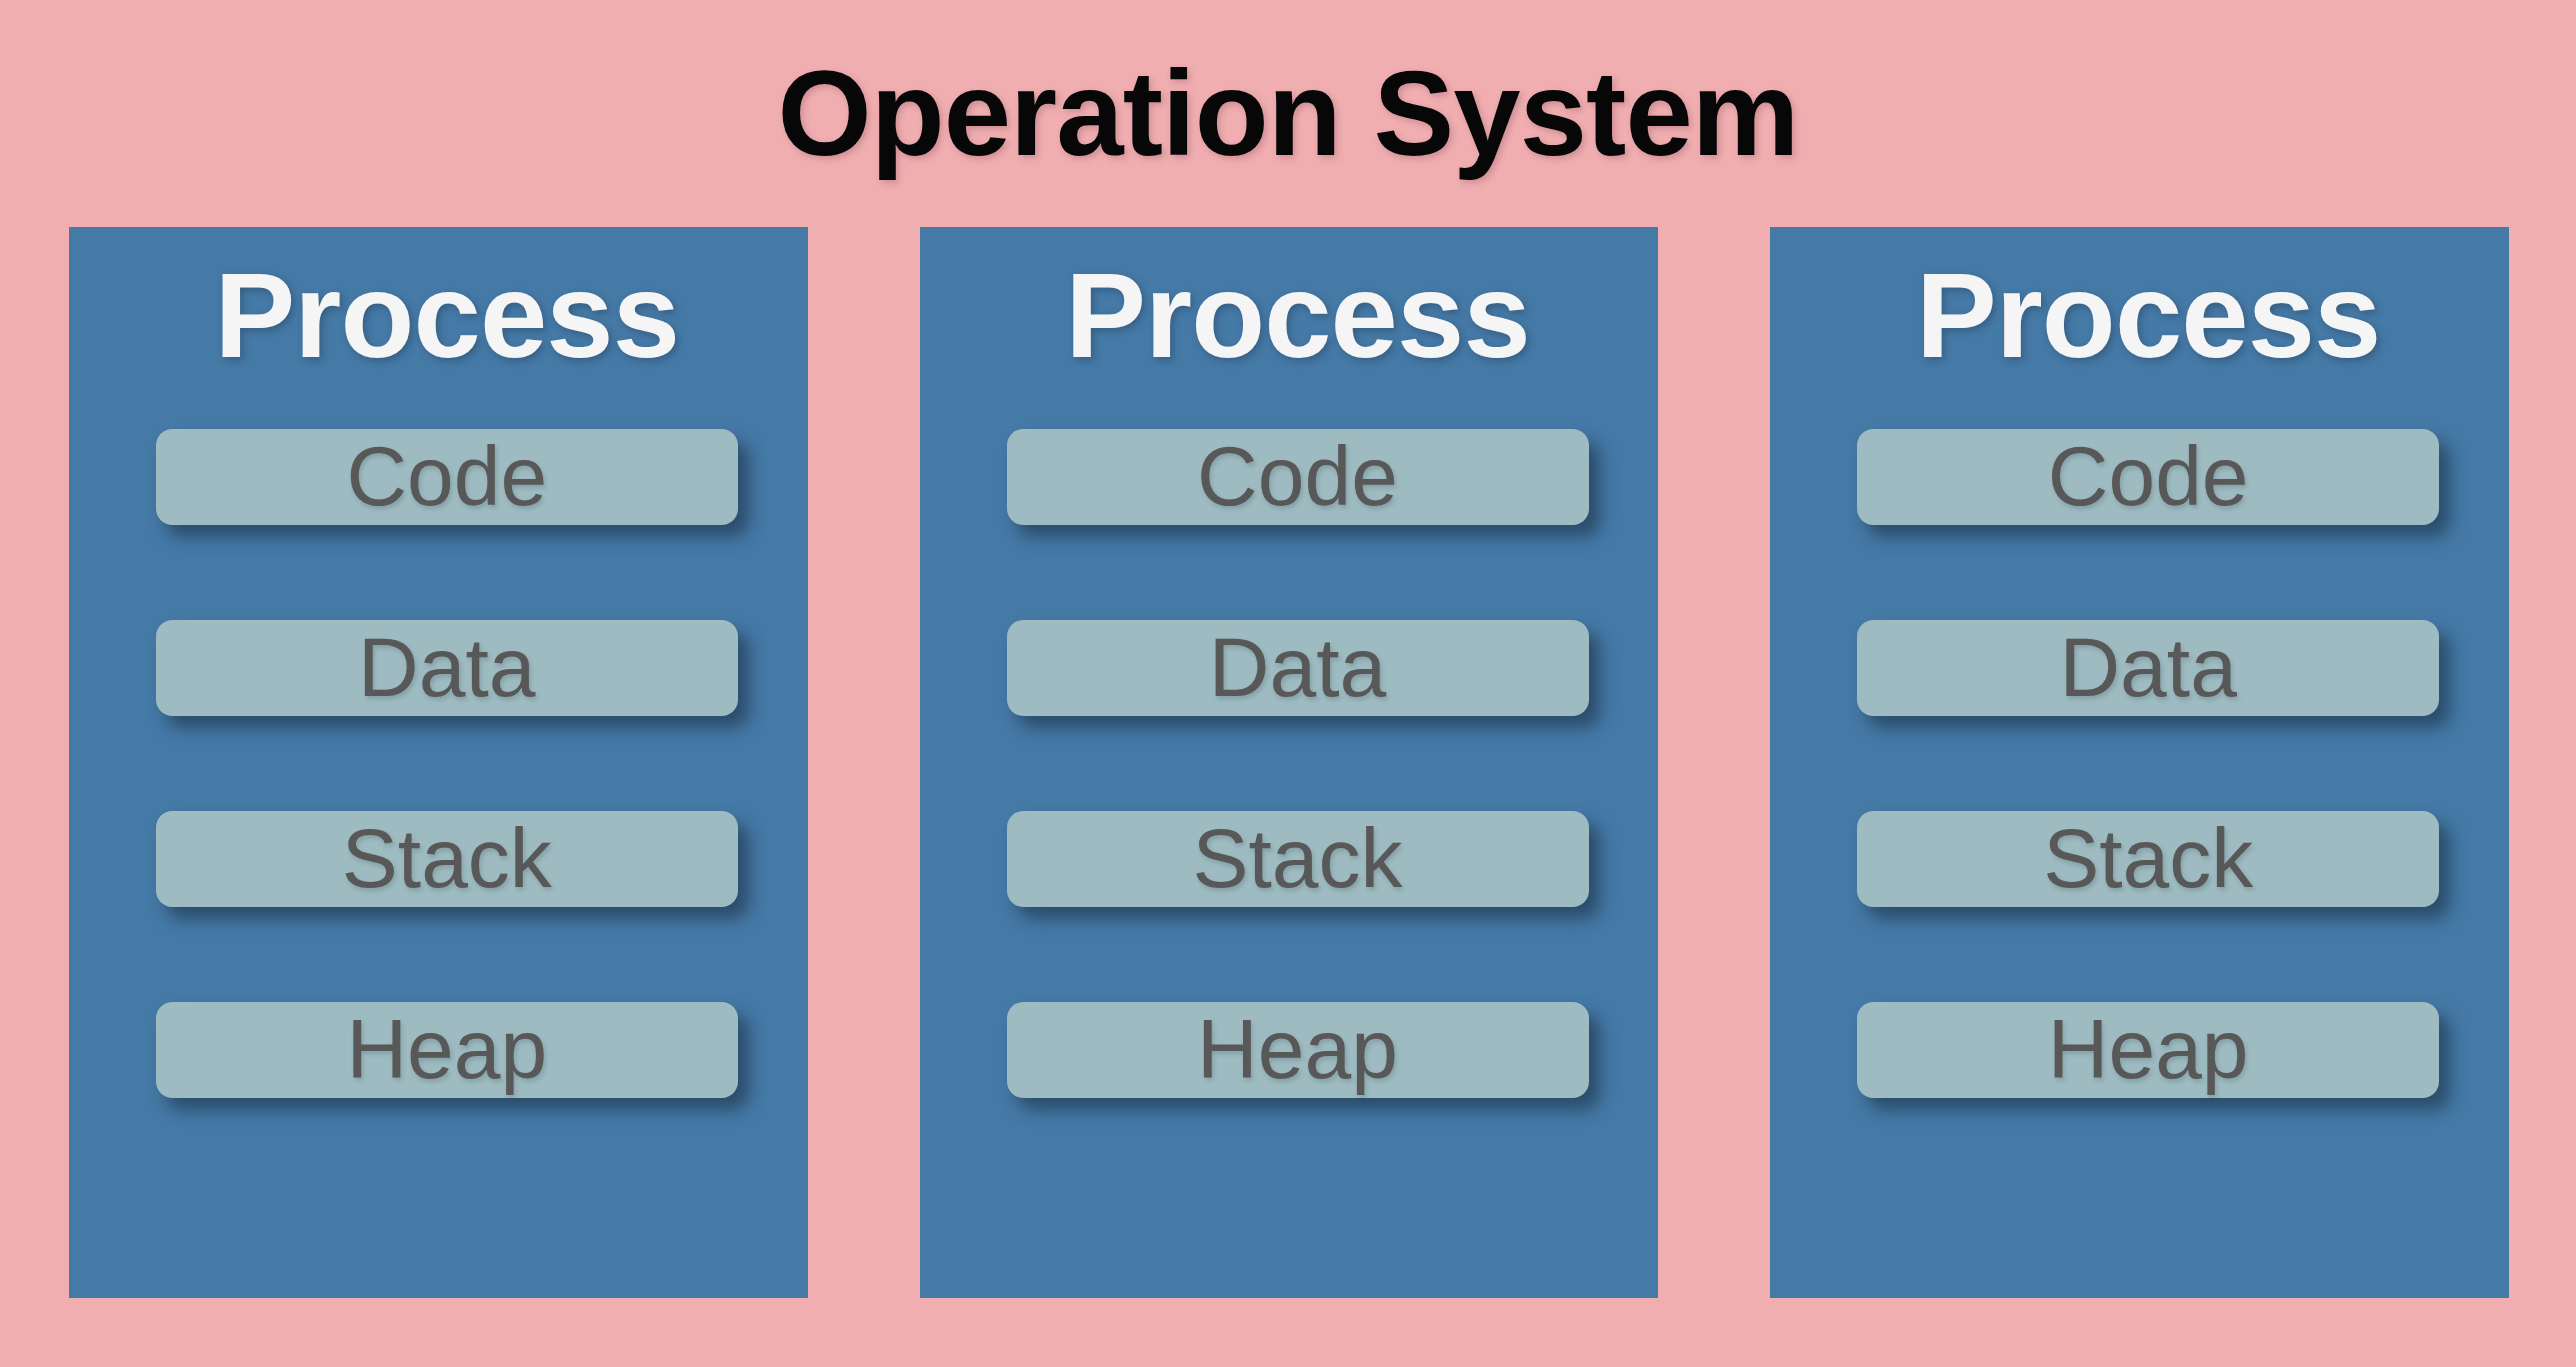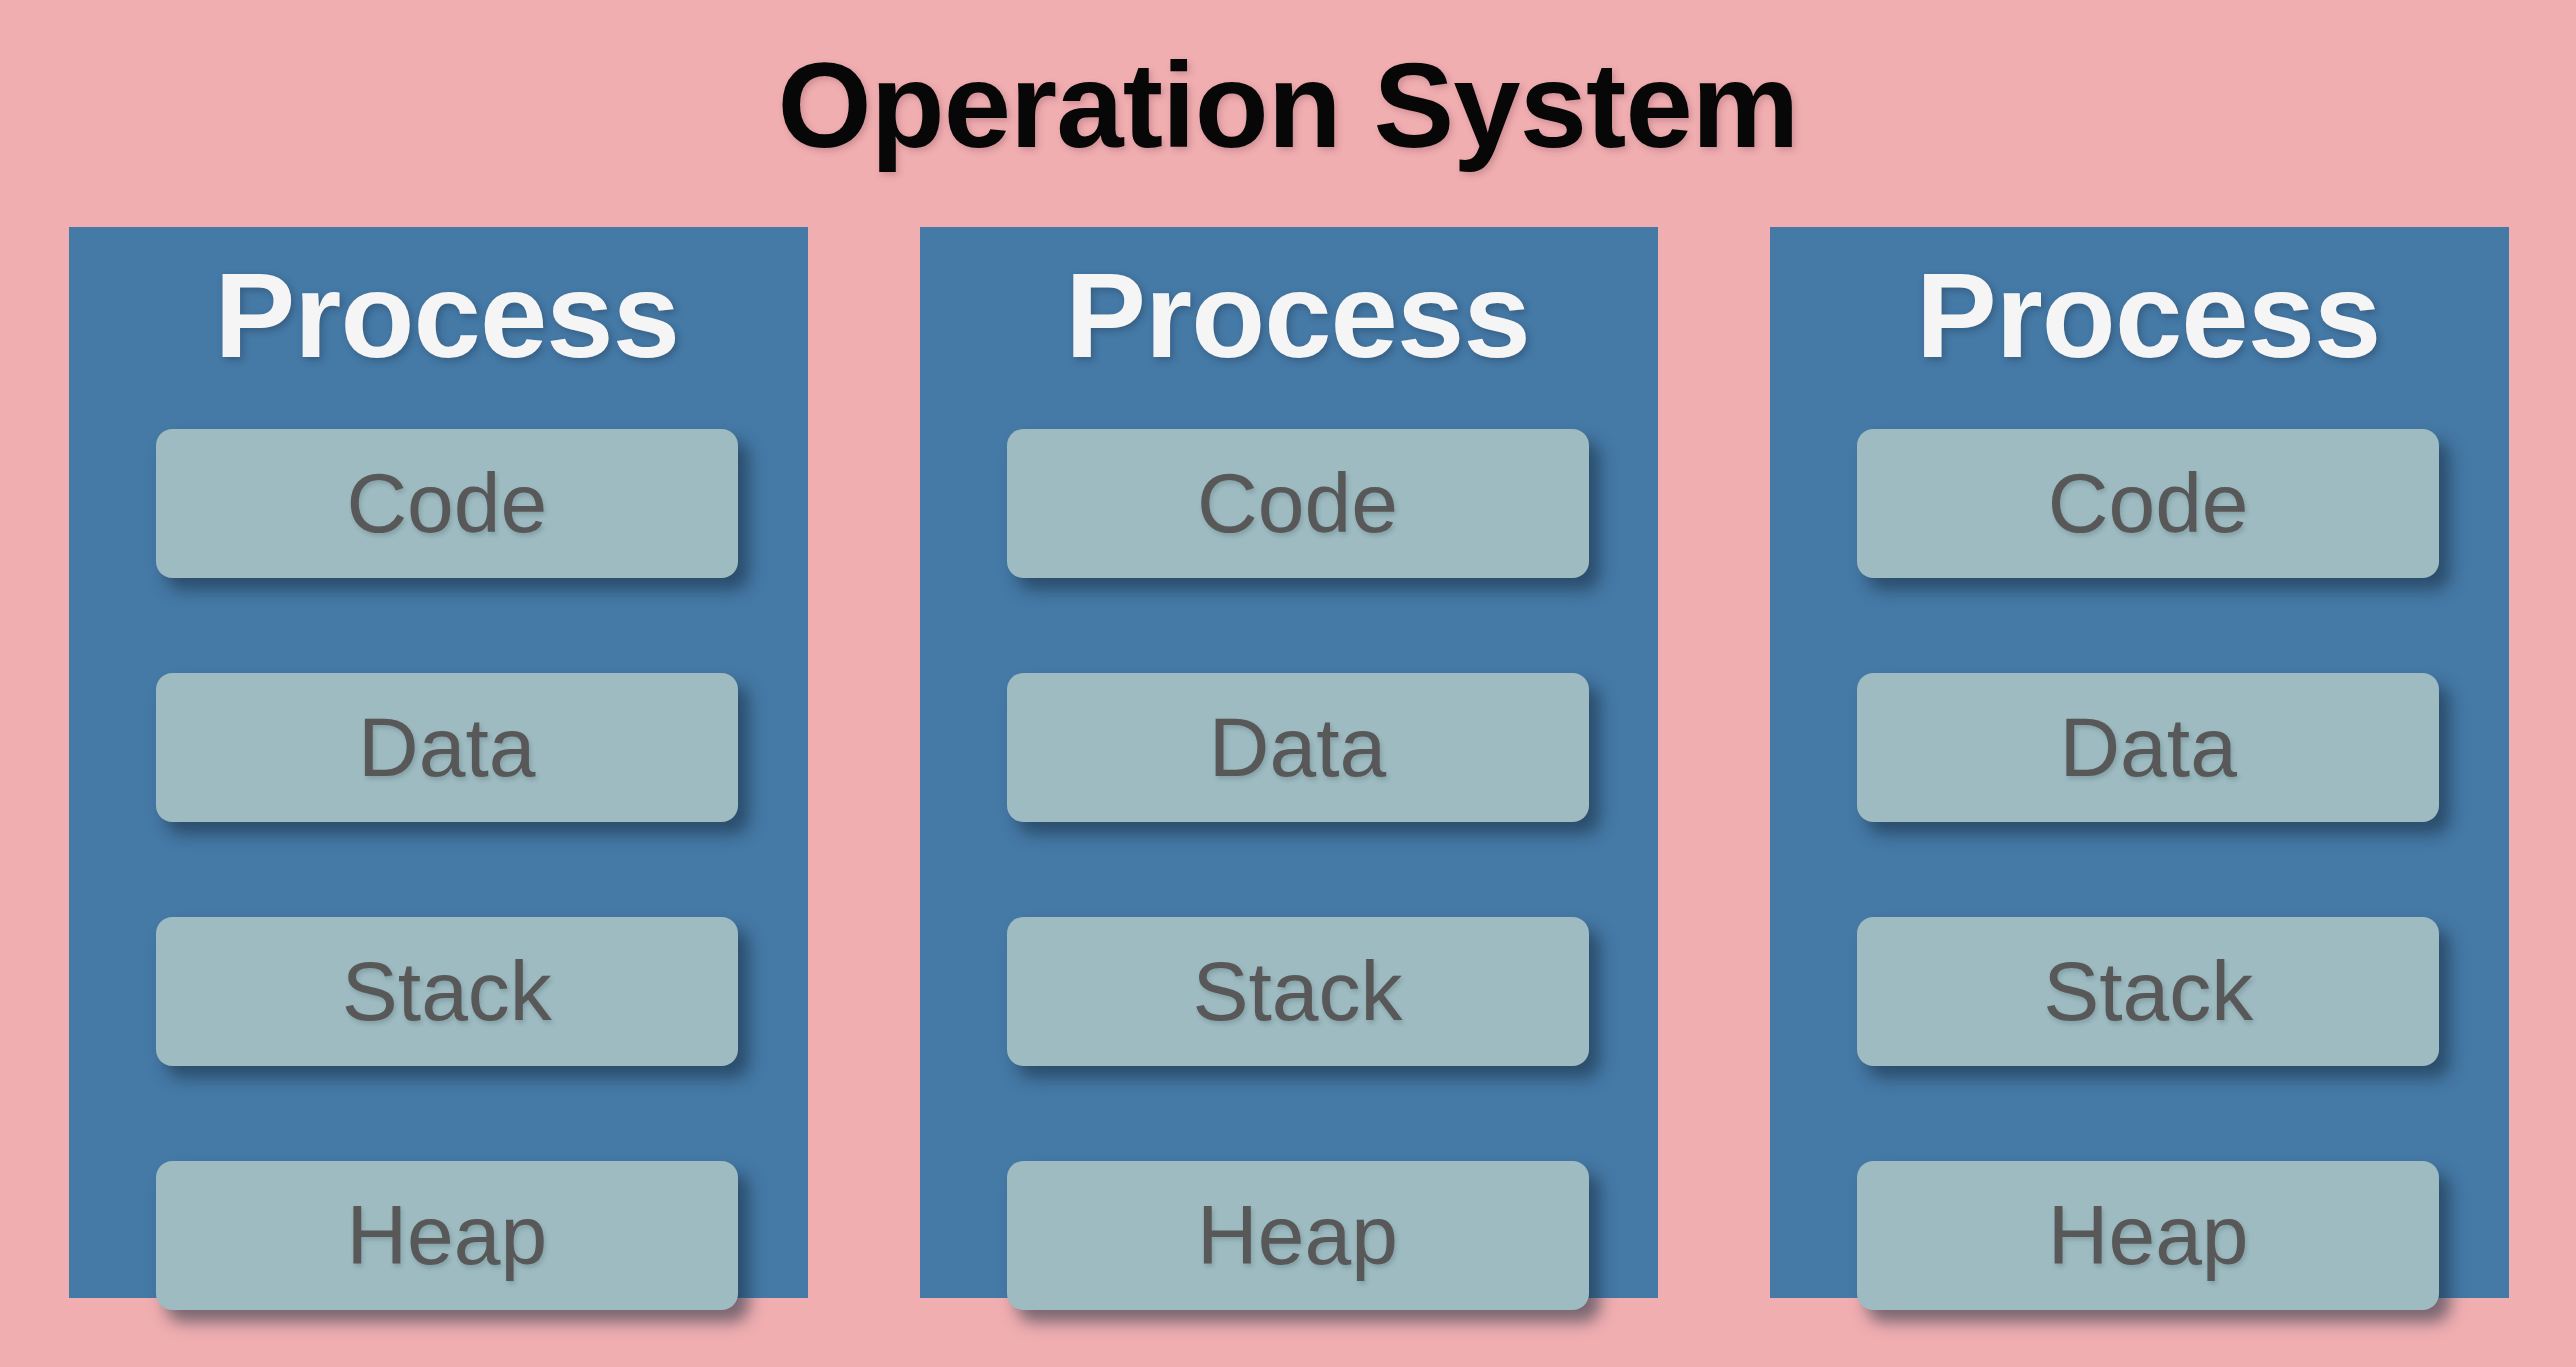--- a/index.html
+++ b/index.html
@@ -5,21 +5,21 @@
   html,body { margin:0; padding:0; }
   .canvas {
     position:relative;
     width:2576px; height:1368px;
     background:#F0AEB1;
     font-family:"Liberation Sans", sans-serif;
     overflow:hidden;
   }
   .main-title {
     position:absolute;
-    top:45px; left:0; width:100%;
+    top:53px; left:0; width:100%;
     text-align:center;
     font-size:121px; line-height:121px; font-weight:700;
     color:#070707;
     letter-spacing:-0.9px;
     text-shadow:2.6px 3.4px 6.9px rgba(130,70,80,0.30);
   }
   .process-row {
     position:absolute;
     top:227px; left:69px;
     width:2440px; height:1071px;
@@ -42,26 +42,26 @@
     text-shadow:2.6px 3.4px 7.8px rgba(25,45,65,0.35);
   }
   .sections {
     margin-top:53px;
     display:flex;
     flex-direction:column;
     gap:95px;
     width:582px;
   }
   .section-box {
-    height:149px;
+    height:96px;
     background:#9DBBC0;
     border-radius:16.4px;
     box-shadow:10.3px 12px 15.5px rgba(22,42,60,0.55);
     display:flex;
-    align-items:center;
+    align-items:flex-end;
     justify-content:center;
   }
   .section-label {
     font-size:84px;
     color:#585858;
     text-shadow:1.7px 2.6px 4.3px rgba(40,60,75,0.20);
   }
 </style>
 </head>
 <body>

